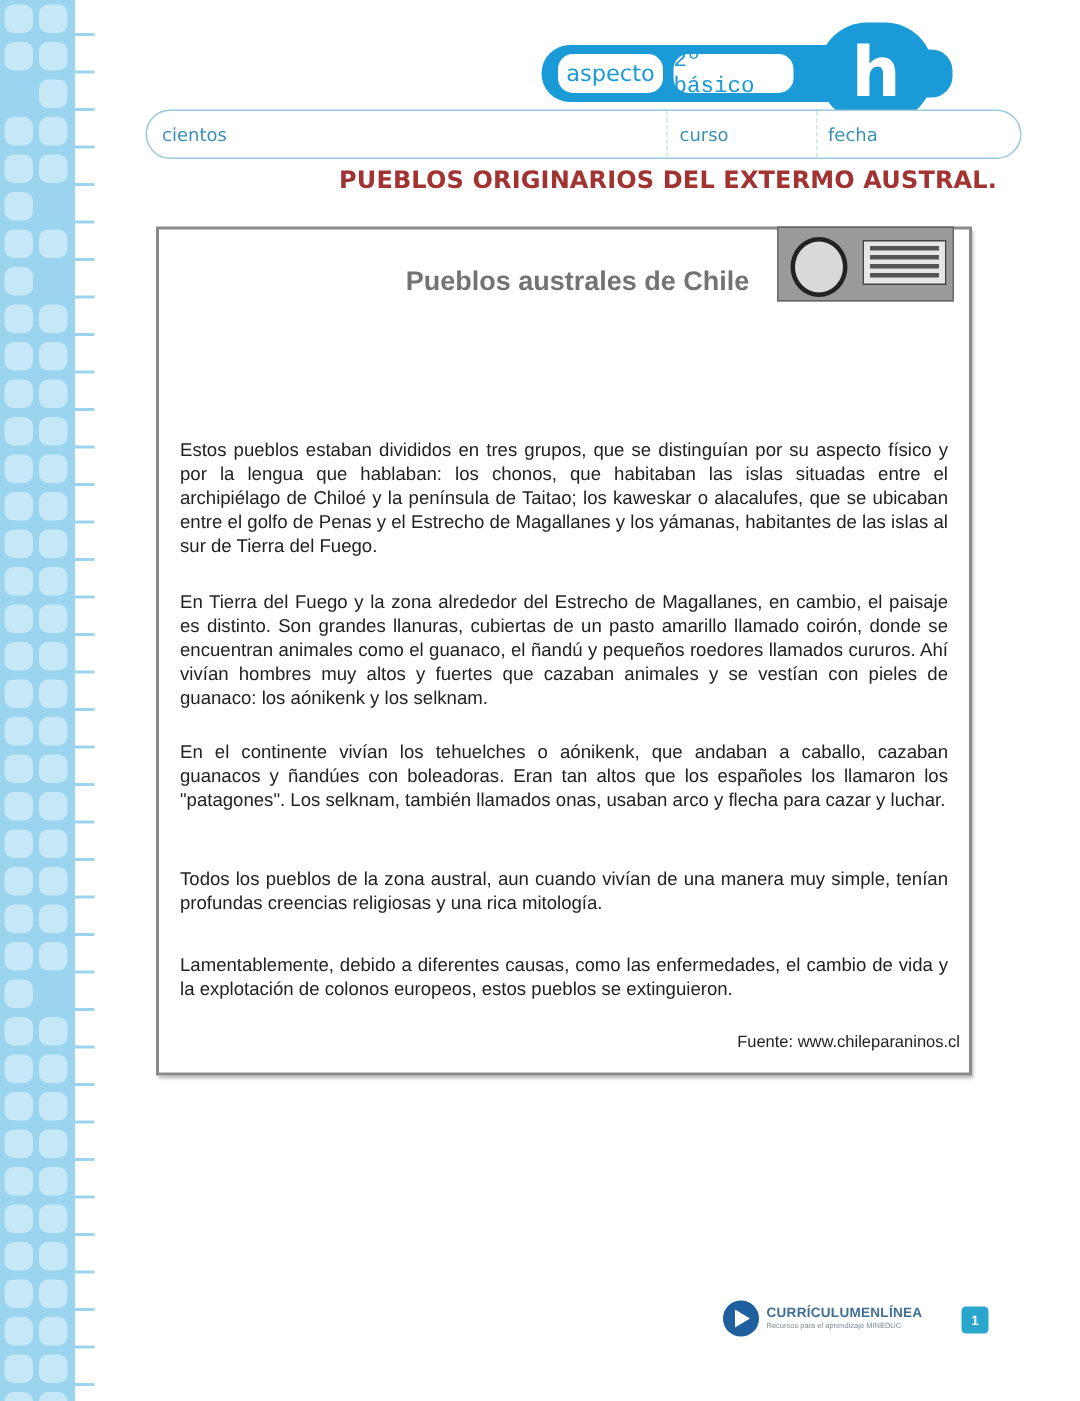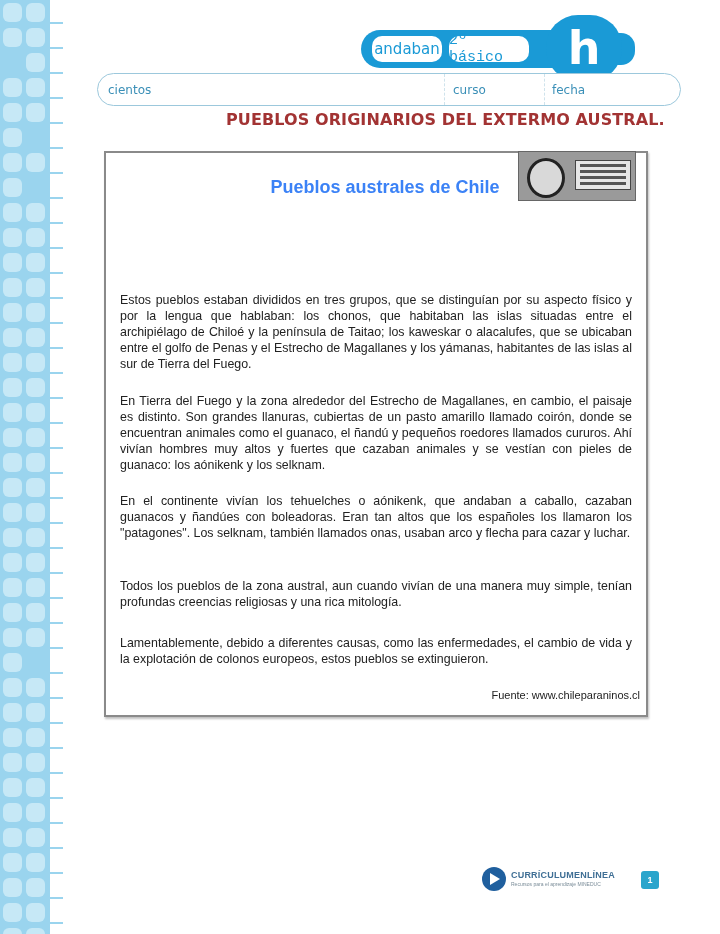--- a/index.html
+++ b/index.html
@@ -73,21 +73,21 @@
     }
 
     
     .reading-box {
       position: absolute; left: 104px; top: 151px; width: 544px; height: 566px;
       border: 2px solid #8a8a8a; background: #fff;
       box-shadow: 1px 2px 2px rgba(0,0,0,0.25);
     }
     .reading-title {
       position: absolute; left: 0; top: 24px; width: 100%;
-      text-align: center; font-size: 18px; font-weight: bold; color: #3b82f6;
+      text-align: center; font-size: 18px; font-weight: bold; color: #737373;
       padding-left: 18px;
     }
     .thumb {
       position: absolute; left: 412px; top: -2px; width: 118px; height: 50px;
       background: #9a9a9a; border: 1px solid #666;
       overflow: hidden;
     }
     .thumb .face {
       position: absolute; left: 8px; top: 6px; width: 38px; height: 40px;
       border-radius: 50%; background: #d9d9d9; border: 3px solid #222;
@@ -281,21 +281,21 @@
     <div class="notch" style="top: 851px;"></div>
     <div class="tick" style="top: 872px;"></div>
     <div class="notch" style="top: 876px;"></div>
     <div class="tick" style="top: 897px;"></div>
     <div class="notch" style="top: 901px;"></div>
     <div class="tick" style="top: 922px;"></div>
     <div class="notch" style="top: 926px;"></div>
   </div>
 
 <div class="subject-pill"></div>
-<div class="pill-tag tag-historia">andaban</div>
+<div class="pill-tag tag-historia">aspecto</div>
 <div class="pill-tag tag-grade">2º básico</div>
 <div class="h-cap"></div>
 <div class="h-badge">h</div>
 
 <div class="info-row">
   <span class="info-label" style="left:10px;">cientos</span>
   <div class="info-divider" style="left:346px;"></div>
   <span class="info-label" style="left:355px;">curso</span>
   <div class="info-divider" style="left:446px;"></div>
   <span class="info-label" style="left:454px;">fecha</span>

